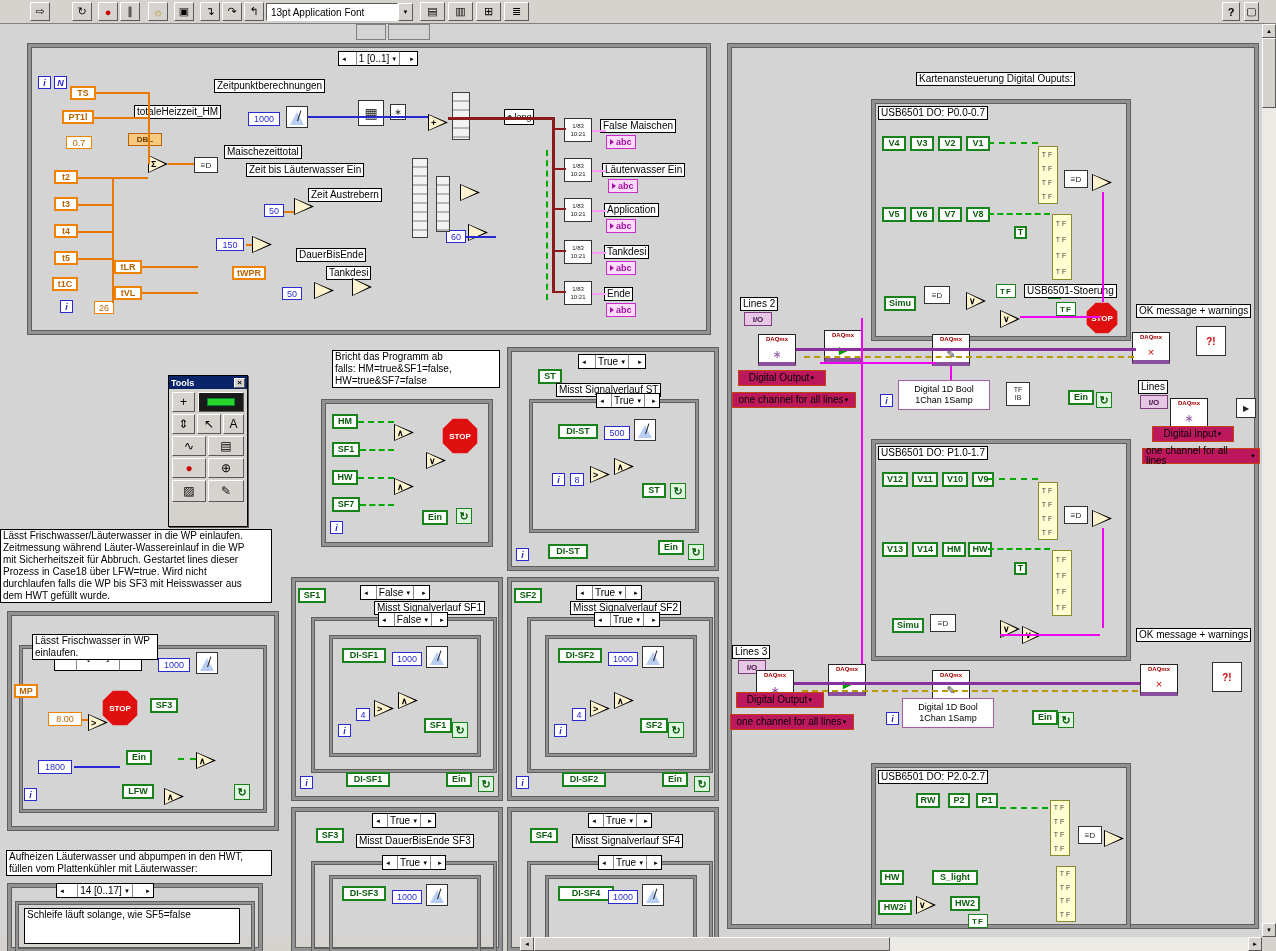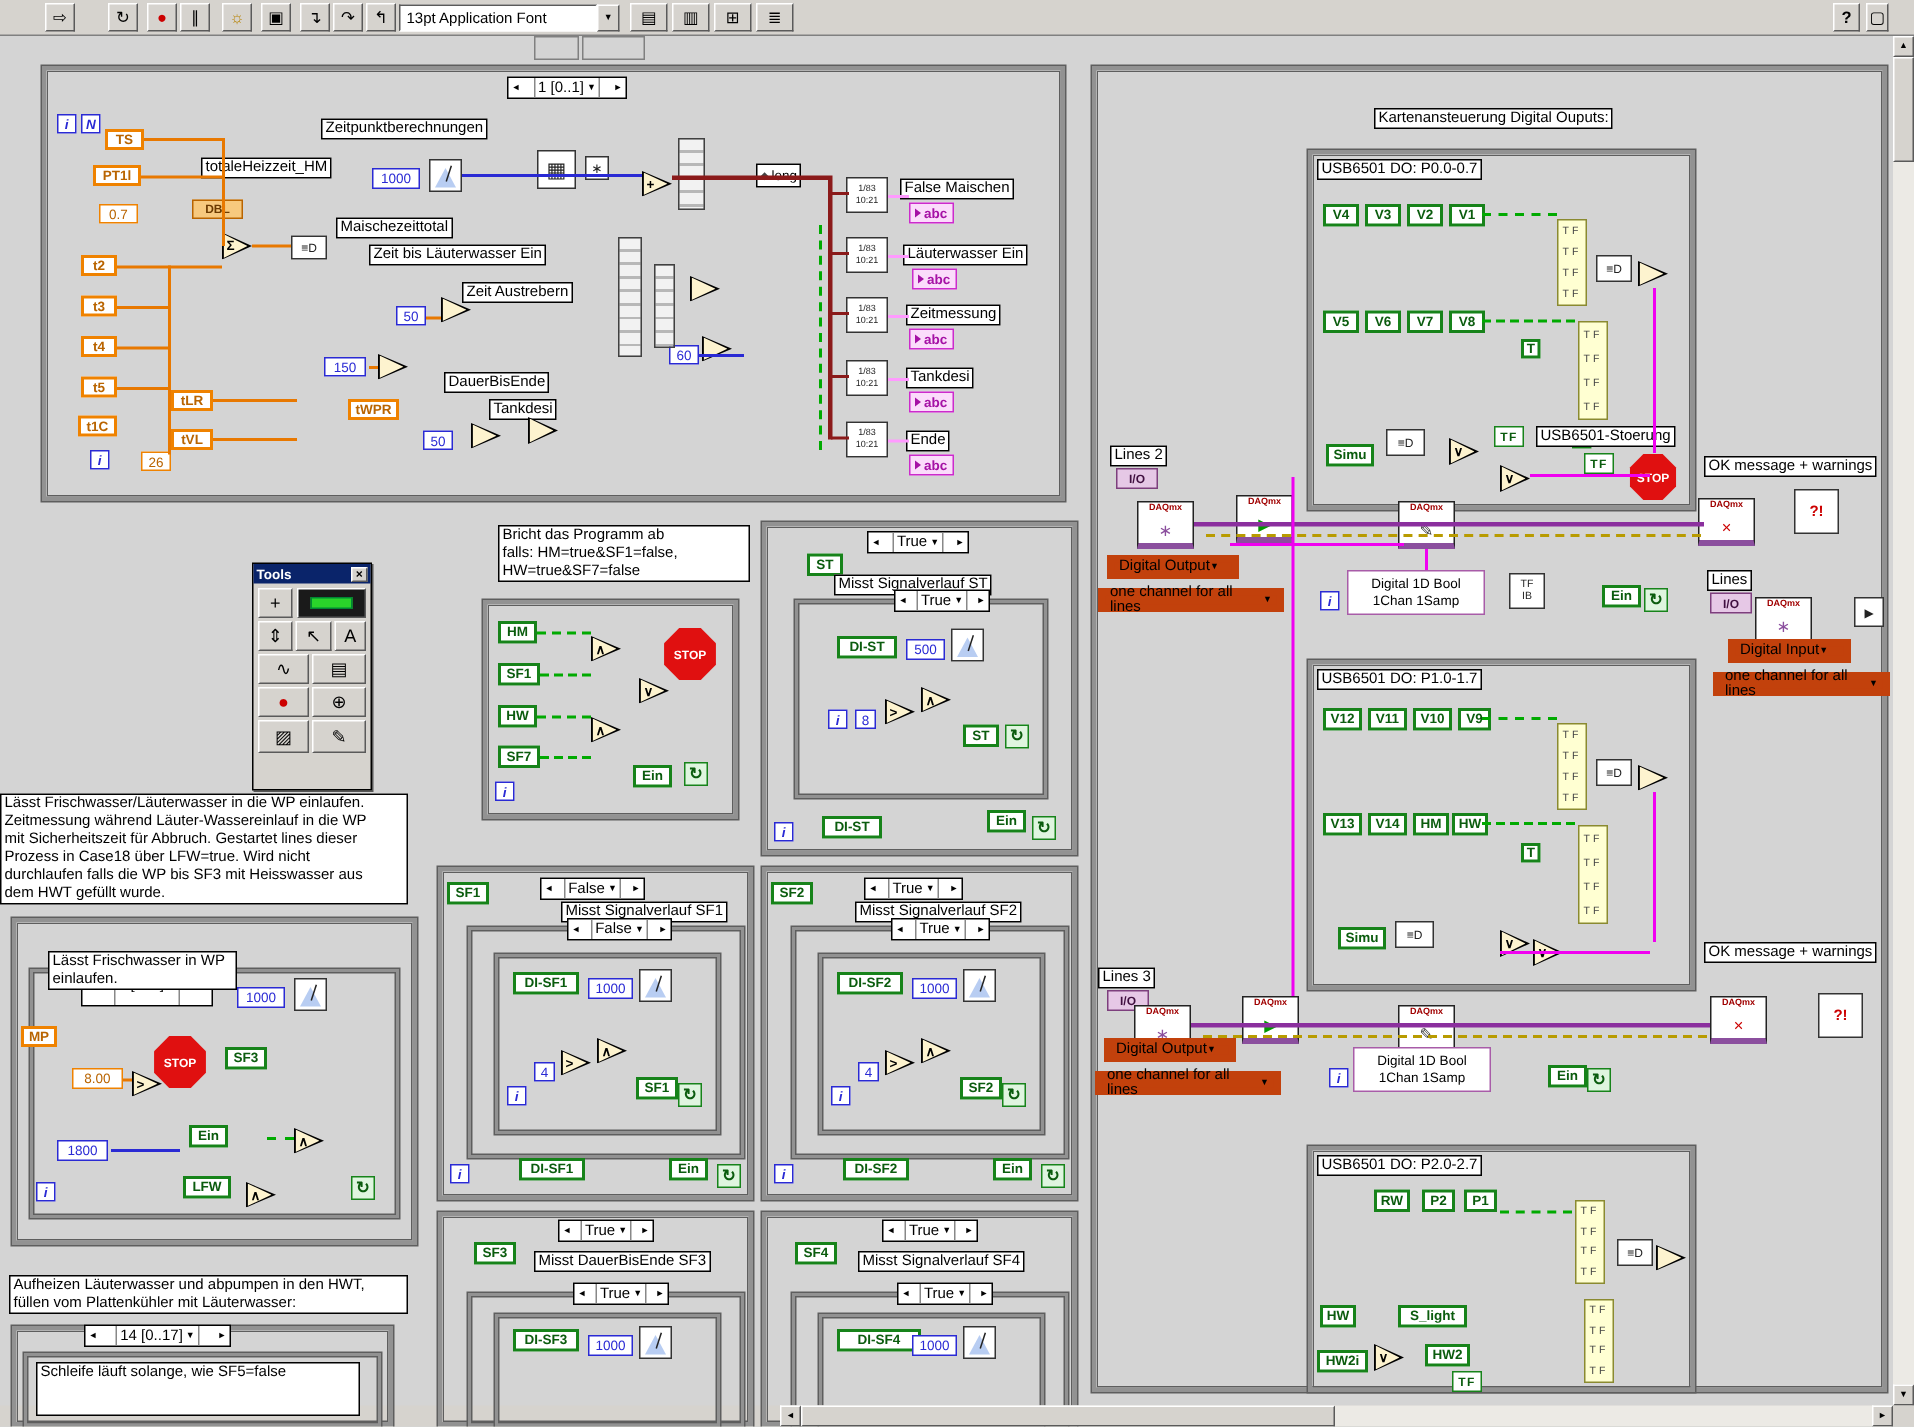--- a/index.html
+++ b/index.html
@@ -31,21 +31,21 @@
 .stop{background:#e01010;color:#fff;font-weight:bold;display:flex;align-items:center;justify-content:center;clip-path:polygon(30% 2%,70% 2%,98% 30%,98% 70%,70% 98%,30% 98%,2% 70%,2% 30%);font-size:8px}
 .gate .gbg{position:absolute;inset:0;background:#000;clip-path:polygon(0 0,100% 50%,0 100%)}
 .gate .gfg{position:absolute;inset:1px 3px 1px 1px;background:#fdf3cf;clip-path:polygon(0 0,100% 50%,0 100%)}
 .gate .gs{position:absolute;left:3px;top:50%;transform:translateY(-52%);font-size:9px;font-weight:bold}
 .loopx{background:#dff5df;border:1px solid #17831a;color:#0b5c0e;font-weight:bold;font-size:11px;display:flex;align-items:center;justify-content:center;line-height:1}
 .daq{background:#fff;border:1px solid #222;border-bottom:4px solid #8b4f9e;display:flex;flex-direction:column;align-items:center;justify-content:space-between;padding:1px}
 .daq .dt{font-size:6px;color:#a00000;font-weight:bold;line-height:7px}
 .daq .di{font-size:11px;line-height:13px}
 .green{color:#090}.purple{color:#8b4f9e}.redc{color:#c00}.blk{color:#333}
 .io{background:#e6c8e6;border:1px solid #7d3f7d;color:#401040;font-size:8px;font-weight:bold;display:flex;align-items:center;justify-content:center}
-.dd{background:#c2410c;border:5px solid #c2410c;font-size:10px;display:flex;align-items:center;justify-content:flex-start;padding:0 3px;line-height:1}
+.dd{background:#be185d;border:1px solid #c2410c;font-size:10px;display:flex;align-items:center;justify-content:center;padding:0 3px;line-height:1}
 .dd .dv{font-size:6px}
 .pbox{background:#fff;border:1px solid #a85ca8;font-size:9px;text-align:center;display:flex;flex-direction:column;justify-content:center;line-height:11px}
 .tfst{background:#ffffd2;border:1px solid #8a8a30;display:flex;flex-direction:column;justify-content:space-around;align-items:center;font-size:7px;line-height:7px;color:#444;letter-spacing:2px}
 .tfbox{background:#fff;border:1px solid #17831a;color:#0b5c0e;font-size:8px;font-weight:bold;display:flex;align-items:center;justify-content:center;letter-spacing:1px}
 .fmt{background:#fff;border:1px solid #333;font-size:6px;line-height:8px;text-align:center;color:#222;display:flex;flex-direction:column;justify-content:center}
 .eqd{background:#fff;border:1px solid #333;font-size:8px;display:flex;align-items:center;justify-content:center;color:#222}
 .metro{background:#fff;border:1px solid #333}
 .metro::before{content:"";position:absolute;left:50%;bottom:2px;transform:translateX(-50%);width:0;height:0;border-left:7px solid transparent;border-right:7px solid transparent;border-bottom:13px solid #b8cdf2}
 .metro::after{content:"";position:absolute;left:50%;top:3px;width:1px;height:11px;background:#222;transform-origin:bottom;transform:rotate(18deg)}
 .errb{background:#fff;border:1px solid #333;color:#c00;font-weight:bold;font-size:10px;display:flex;align-items:center;justify-content:center}
@@ -230,21 +230,21 @@
     <span>10:21</span>
   </div>
 <div class="w cap nw" style="left:600px;top:119px">False Maischen</div>
 <div class="w abc" style="left:606px;top:135px;height:14px">
     <span>abc</span>
   </div>
 <div class="w cap nw" style="left:602px;top:163px">Läuterwasser Ein</div>
 <div class="w abc" style="left:608px;top:179px;height:14px">
     <span>abc</span>
   </div>
-<div class="w cap nw" style="left:604px;top:203px">Zeitmessung</div>
+<div class="w cap nw" style="left:604px;top:203px">Application</div>
 <div class="w abc" style="left:606px;top:219px;height:14px">
     <span>abc</span>
   </div>
 <div class="w cap nw" style="left:604px;top:245px">Tankdesi</div>
 <div class="w abc" style="left:606px;top:261px;height:14px">
     <span>abc</span>
   </div>
 <div class="w cap nw" style="left:604px;top:287px">Ende</div>
 <div class="w abc" style="left:606px;top:303px;height:14px">
     <span>abc</span>

